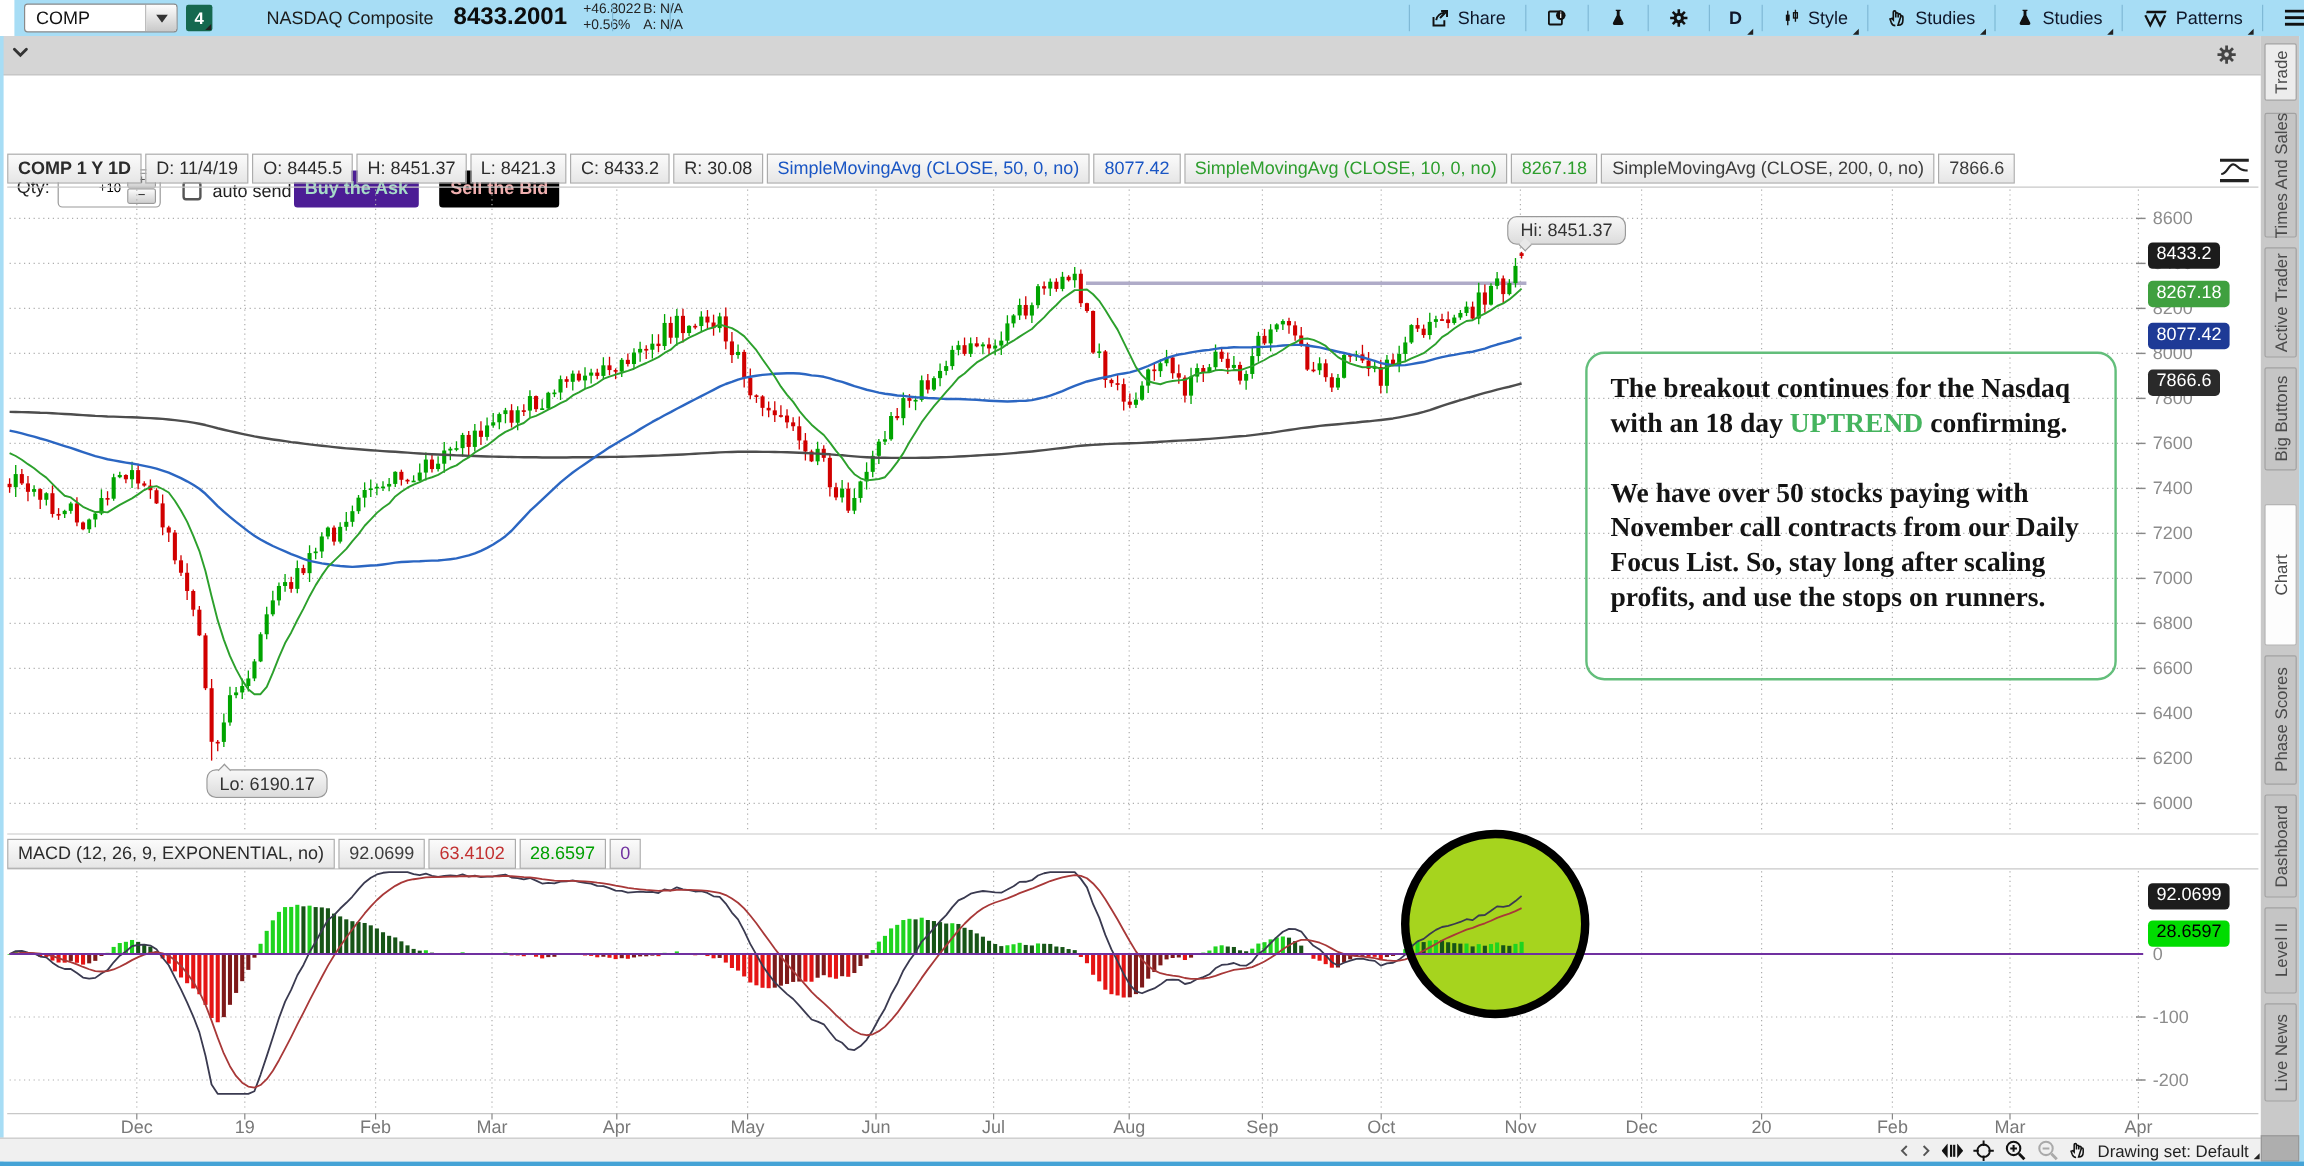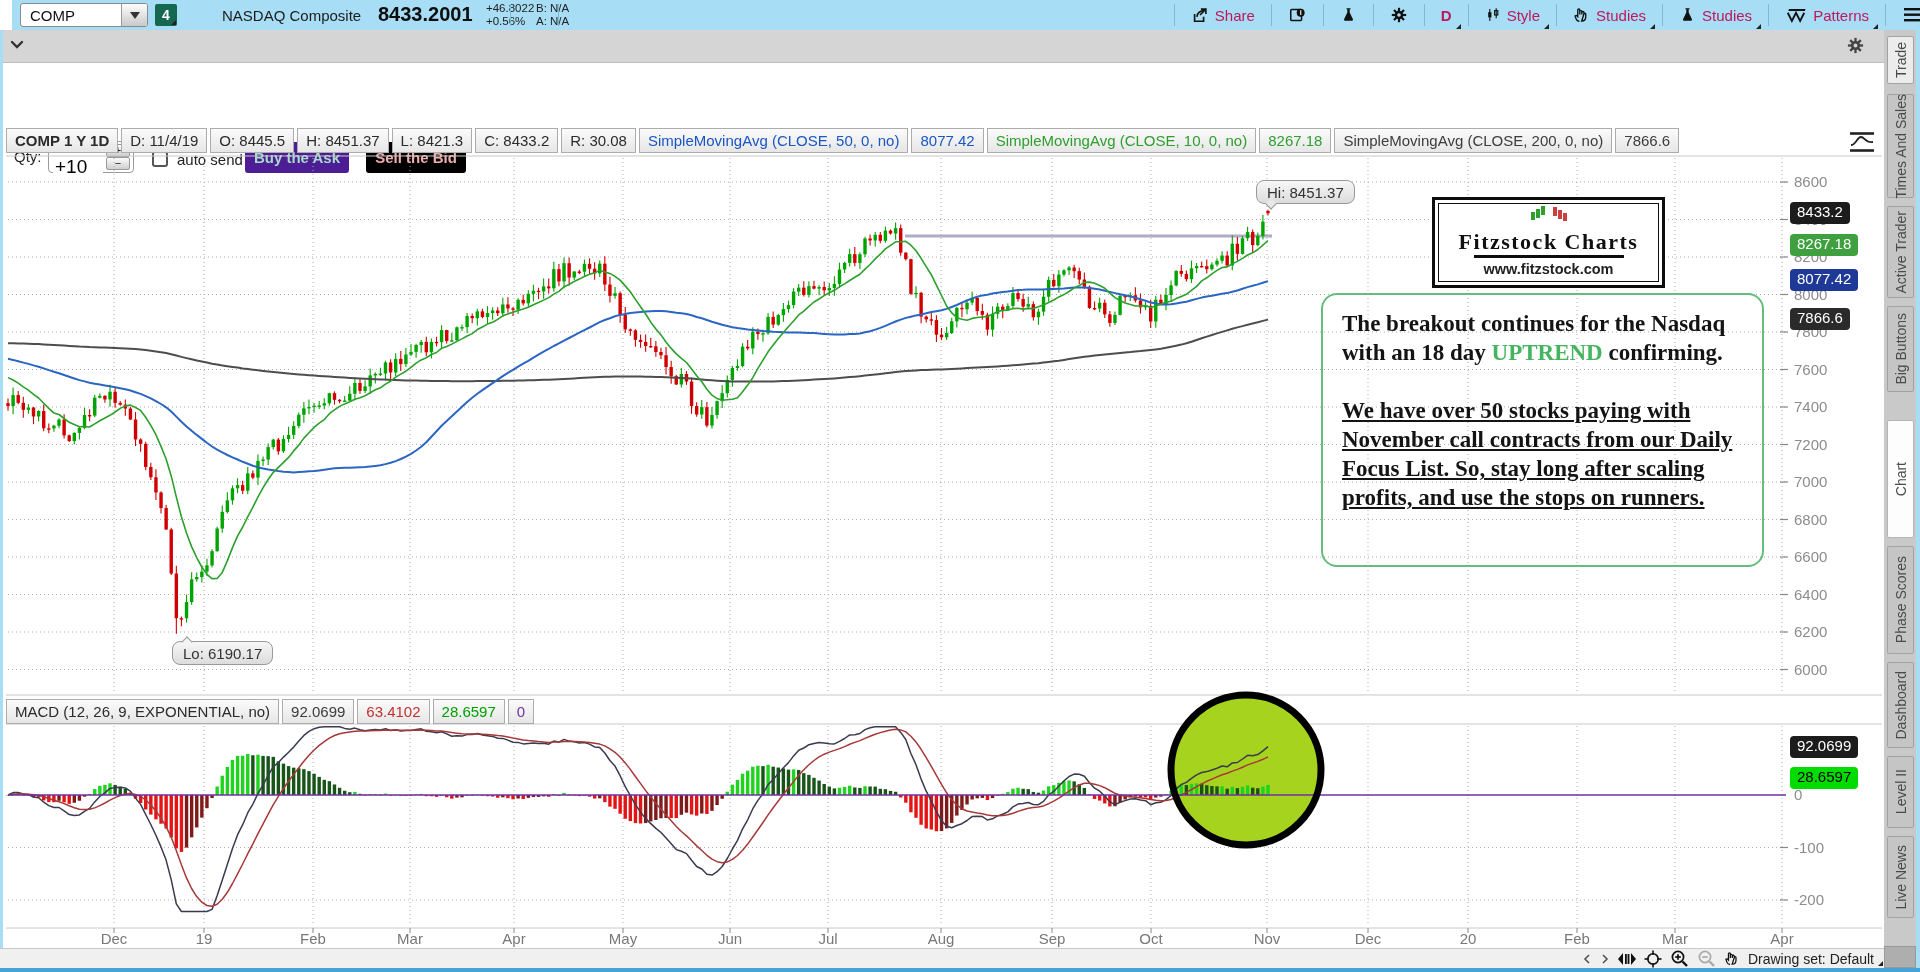--- a/index.html
+++ b/index.html
@@ -12,29 +12,29 @@
   .tb-div { width:1px; height:22px; background:#7FB9D6; margin:0 6px; }
   .sym-select { position:relative; margin-left:8px; width:128px; height:24px; background:#fff; border:1px solid #8a8a8a; border-radius:3px; display:flex; align-items:center; }
   .sym-select .txt { padding-left:9px; font-size:15px; color:#111; flex:1; }
   .sym-select .dd { width:26px; height:22px; background:linear-gradient(#fdfdfd,#c9c9c9); border-left:1px solid #999; border-radius:0 2px 2px 0; display:flex; align-items:center; justify-content:center; }
   .badge4 { position:relative; margin-left:7px; width:22px; height:22px; background:#15684F; color:#fff; font-size:14px; font-weight:bold; display:flex; align-items:center; justify-content:center; border-radius:2px; }
   .corner { position:absolute; right:1px; bottom:1px; width:0; height:0; border-left:5px solid transparent; border-bottom:5px solid #222; }
   .tb-name { margin-left:34px; font-size:15px; color:#1c1c1c; }
   .tb-last { margin-left:26px; font-size:20px; font-weight:bold; color:#0d0d0d; }
   .tb-two { margin-left:22px; font-size:11.5px; color:#222; line-height:13px; }
   .tb-right { margin-left:auto; display:flex; align-items:center; height:30px; }
-  .tb-btn { position:relative; display:flex; align-items:center; gap:6px; font-size:15px; color:#be185d; padding:0 10px; height:30px; }
+  .tb-btn { position:relative; display:flex; align-items:center; gap:6px; font-size:15px; color:#0f172a; padding:0 10px; height:30px; }
   .icon { display:inline-flex; }
 
   
   .graystrip { left:0; top:30px; width:1884px; height:33px; background:#D5D5D5; border-bottom:1px solid #bdbdbd; }
   .orderrow { left:0; top:63px; width:1884px; height:57px; background:#fff; }
   .qty-label { left:14px; top:85px; font-size:15px; color:#222; }
   .stepper { left:48px; top:78px; width:86px; height:32px; border:1px solid #9a9a9a; border-radius:4px; background:#fff; }
-  .stepper input { position:absolute; left:4px; top:13px; width:50px; height:24px; border:0; font-size:19px; text-align:left; outline:none; font-family:inherit; }
+  .stepper input { position:absolute; left:4px; top:3px; width:50px; height:24px; border:0; font-size:11px; text-align:right; outline:none; font-family:inherit; }
   .step-btn { position:absolute; right:3px; width:24px; height:13px; background:linear-gradient(#fbfbfb,#cfcfcf); border:1px solid #999; border-radius:2px; font-size:11px; line-height:10px; text-align:center; color:#222; }
   .checkbox { left:152px; top:88px; width:16px; height:16px; border:2px solid #555; border-radius:3px; background:#fff; }
   .autosend { left:177px; top:88px; font-size:15px; color:#222; }
   .btn { top:79px; height:31px; border-radius:3px; font-size:15px; font-weight:bold; display:flex; align-items:center; justify-content:center; }
   .buy { left:245px; width:104px; background:#4c1d95; color:#A6DCC8; }
   .sell { left:366px; width:100px; background:#000000; color:#F0AFAF; }
 
   
   .hdr { left:6px; display:flex; gap:3px; align-items:center; }
   .cell { height:25px; border:1px solid #ACACAC; background:linear-gradient(#FBFBFB,#E6E6E6); font-size:15px; color:#2b2b2b; display:flex; align-items:center; padding:0 8px; white-space:nowrap; }
@@ -50,21 +50,21 @@
   
   .logo { left:1432px; top:197px; width:233px; height:91px; border:3px solid #0d0d0d; background:#fff; }
   .logo-inner { position:absolute; inset:3px; border:1px solid #0d0d0d; text-align:center; }
   .logo-title { font-family:"Liberation Serif", serif; font-weight:bold; font-size:22px; letter-spacing:1.5px; color:#101010; margin-top:1px; }
   .logo-rule { width:150px; height:2.5px; background:#0d0d0d; margin:0 auto; }
   .logo-url { font-size:14.5px; font-weight:bold; color:#222; margin-top:3px; }
 
   
   .note { left:1321px; top:293px; width:443px; height:274px; border:2px solid #63BE7B; border-radius:16px; padding:14px 19px; font-family:"Liberation Serif", serif; font-weight:bold; font-size:23px; line-height:29px; color:#141414; }
   .note p { margin:0; }
-  .note p + p { margin-top:29px;text-decoration:underline; }
+  .note p + p { margin-top:29px; }
 
   
   .sidebar { left:1884px; top:30px; width:32px; height:936px; background:#C9C9C9; }
   .blue-edge-r { left:1916px; top:30px; width:4px; height:942px; background:#A7DDF5; }
   .tab { position:absolute; left:3px; width:27px; border:1px solid #A2A2A2; border-radius:2px; background:#C5C5C5; display:flex; align-items:center; justify-content:center; }
   .tab span { writing-mode:vertical-rl; transform:rotate(180deg); font-size:14px; color:#4a4a4a; white-space:nowrap; }
   .tab.lite { background:#ECECEC; }
   .tab.active { background:#FDFDFD; border-color:#B5B5B5; }
 
   
@@ -1162,39 +1162,20 @@
 
   <div class="tip" style="left:1256px; top:180px;">
     <span>Hi: 8451.37</span>
       <i class="tail" style="left:10px; bottom:-4.5px; transform:rotate(-45deg);"></i>
   </div>
   <div class="tip" style="left:172px; top:641px;">
     <span>Lo: 6190.17</span>
       <i class="tail" style="left:10px; top:-4.5px; transform:rotate(135deg); background:#F4F4F4;"></i>
   </div>
 
-  <div class="abs logo">
-    <div class="logo-inner">
-      <svg width="52" height="20" viewBox="0 0 52 20">
-        <g fill="#2E9E2E">
-            <rect x="8" y="8" width="4" height="8"></rect>
-            <rect x="13" y="5" width="4" height="9"></rect>
-            <rect x="18" y="2" width="4" height="9"></rect>
-          </g>
-        <g fill="#C84040">
-            <rect x="30" y="3" width="4" height="9"></rect>
-            <rect x="35" y="6" width="4" height="9"></rect>
-            <rect x="40" y="9" width="4" height="8"></rect>
-          </g>
-      </svg>
-      <div class="logo-title">Fitzstock Charts</div>
-      <div class="logo-rule"></div>
-      <div class="logo-url">www.fitzstock.com</div>
-    </div>
-  </div>
 
   <div class="abs note">
     <p><span>The breakout continues for the Nasdaq with an 18 day </span><span style="color: rgb(69, 180, 94);">UPTREND</span><span> confirming.</span></p>
     <p>We have over 50 stocks paying with November call contracts from our Daily Focus List.  So, stay long after scaling profits, and use the stops on runners.</p>
   </div>
 
   <div id="badges-layer">
       <div class="badge" style="top: 213px; background: rgb(28, 28, 28); color: rgb(255, 255, 255);">8433.2</div>
       <div class="badge" style="top: 245px; background: rgb(63, 160, 63); color: rgb(255, 255, 255);">8267.18</div>
       <div class="badge" style="top: 280px; background: rgb(30, 58, 150); color: rgb(255, 255, 255);">8077.42</div>

